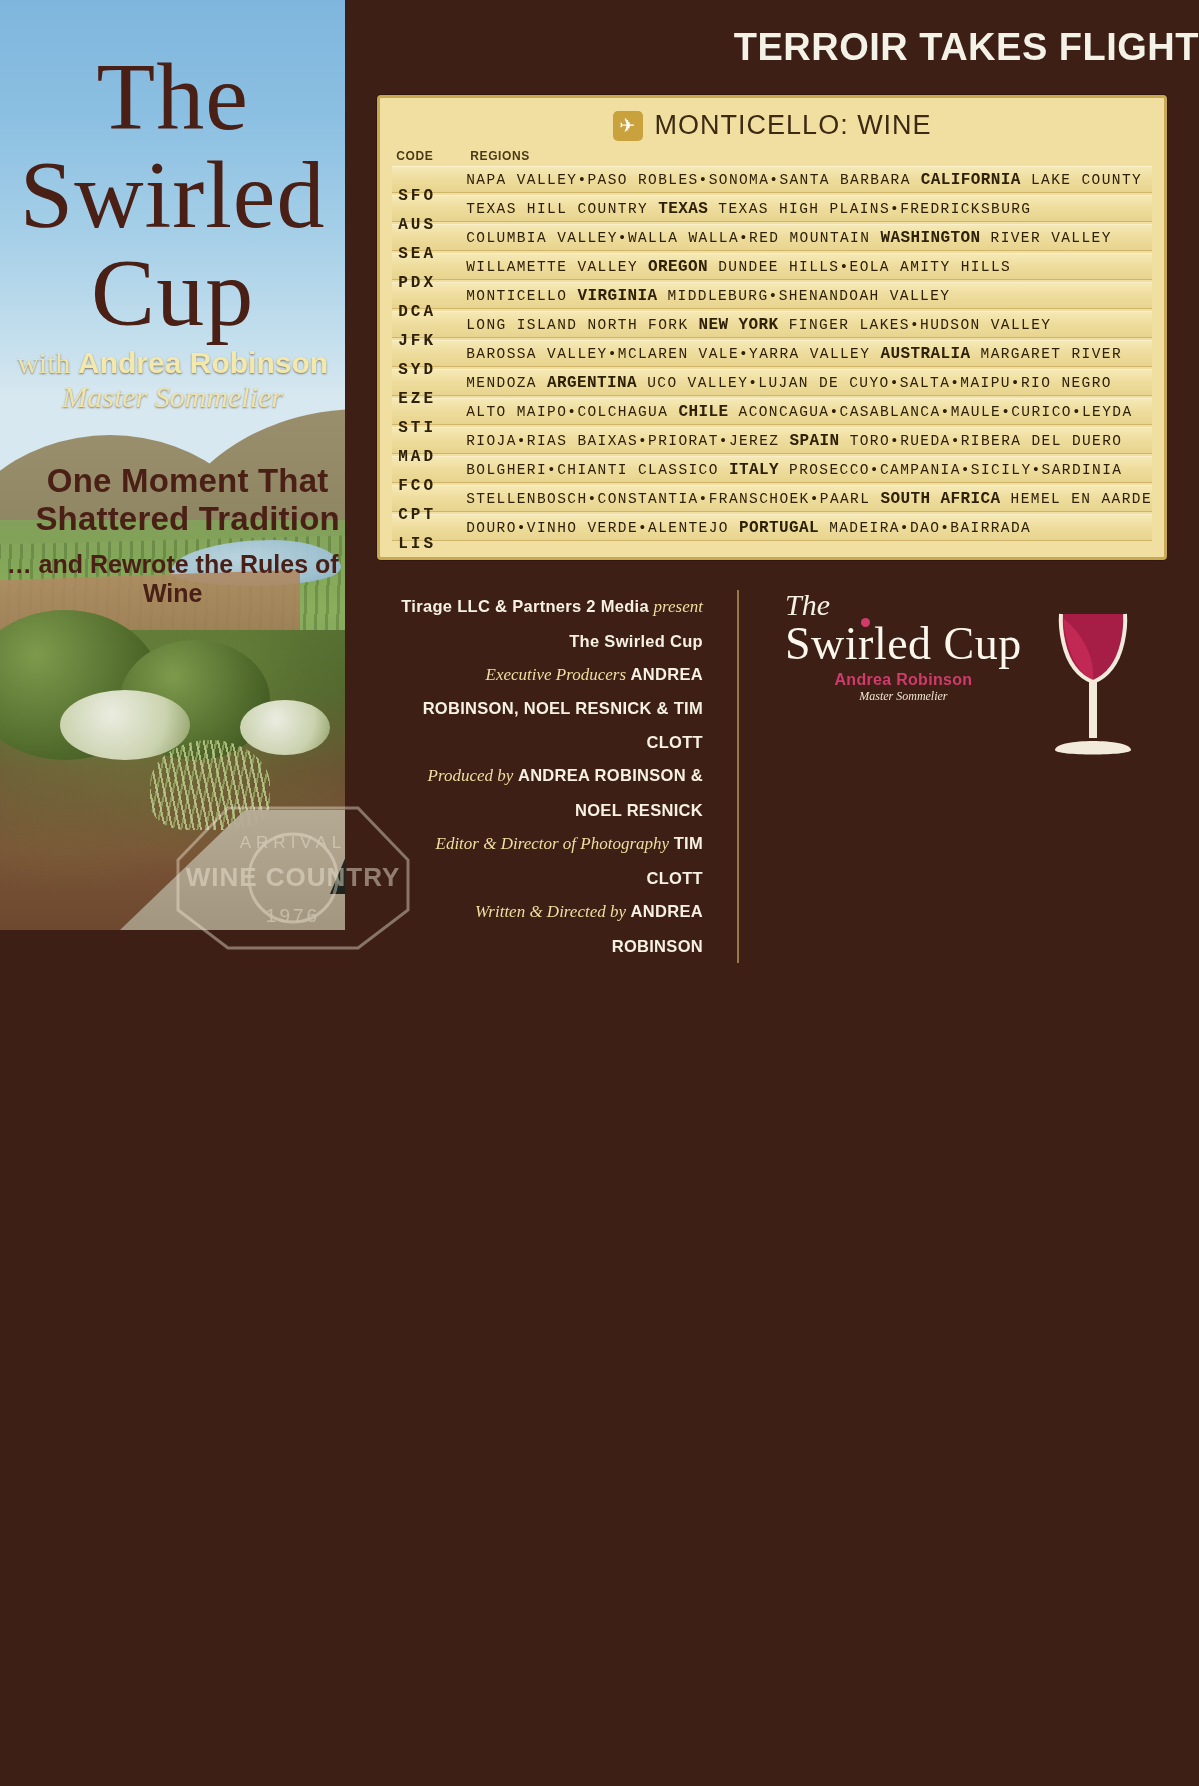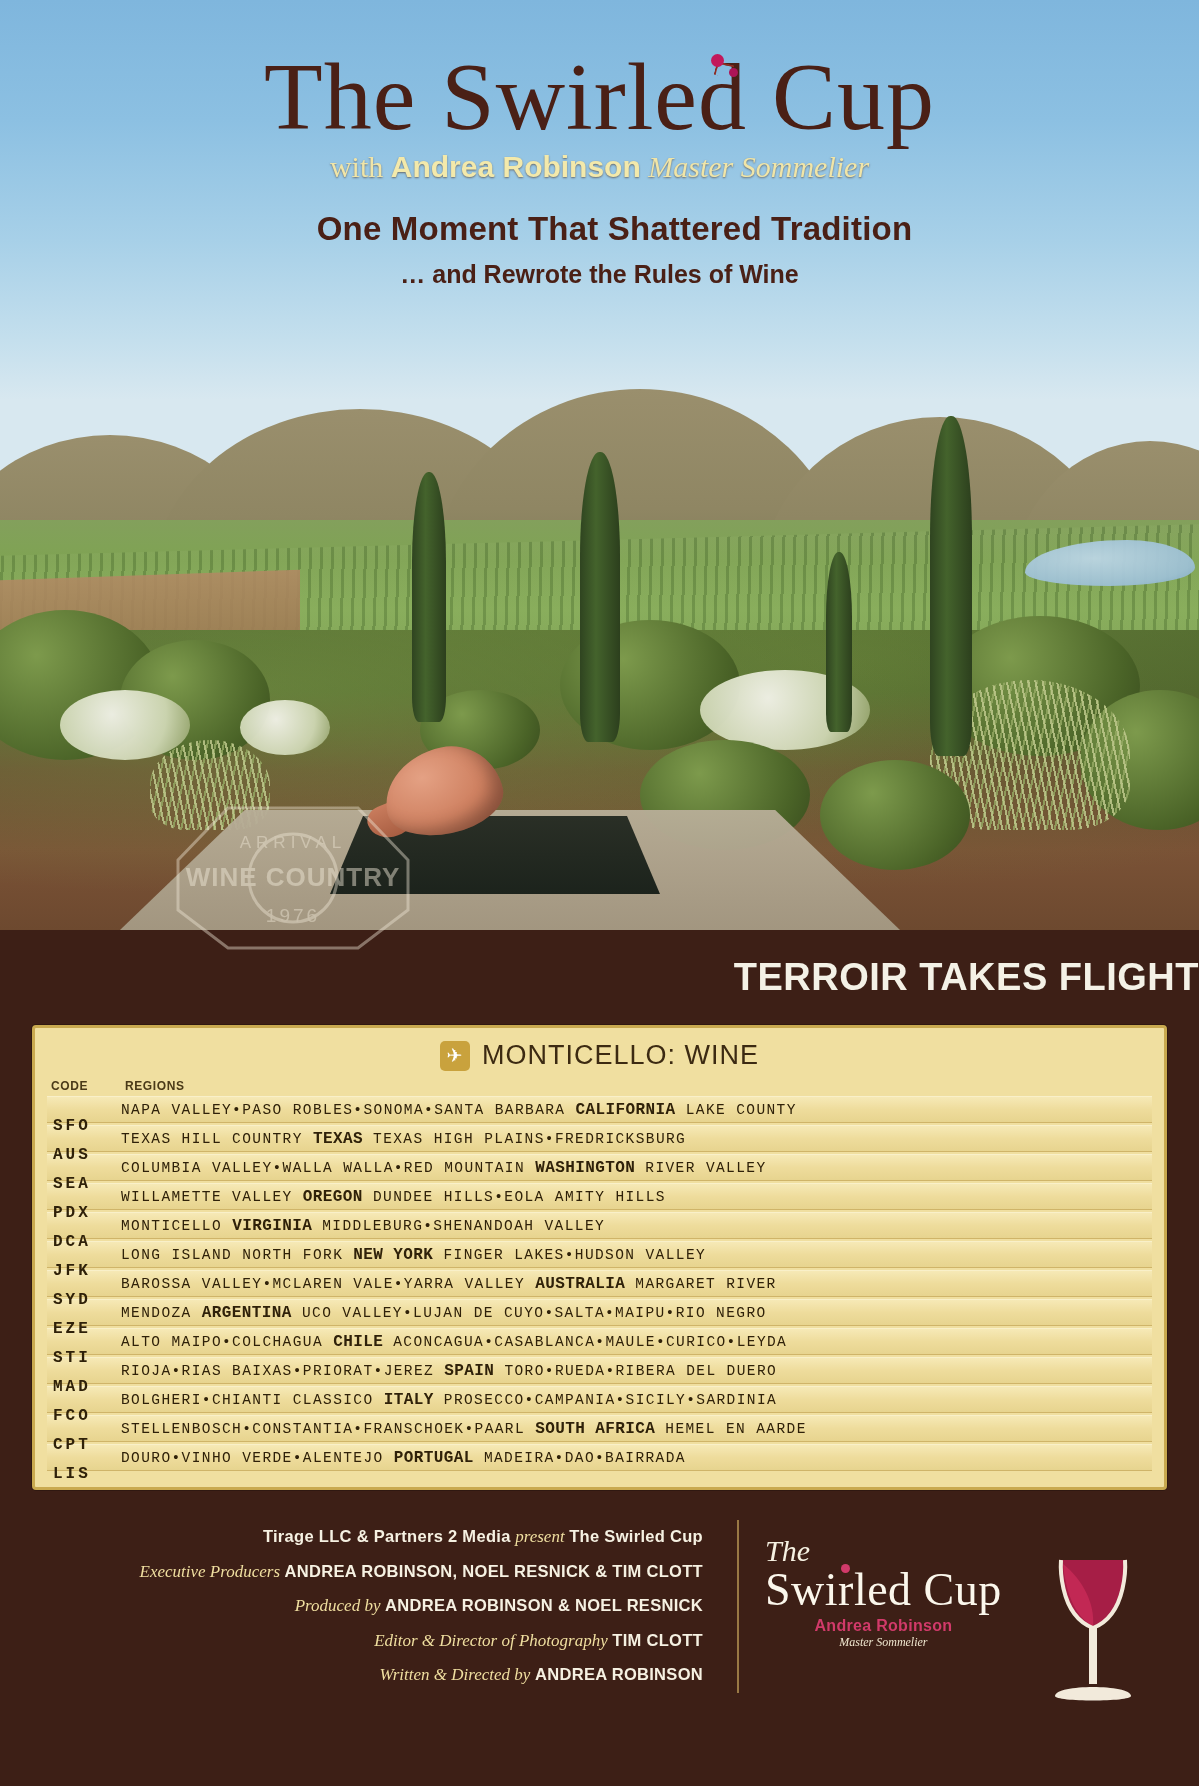--- a/index.html
+++ b/index.html
@@ -11,21 +11,20 @@
     overflow: hidden;
     position: relative;
   }
 
   
   .poster {
     position: absolute;
     inset: 0;
     background: #3d1f16;
     display: flex;
-    flex-direction: column;
   }
 
   
   .hero {
     position: relative;
     height: 930px;
     overflow: hidden;
     background: linear-gradient(to bottom,
       #7fb6dd 0px, #8cc0e2 120px, #a7d0e8 240px, #c4dfed 340px, #d8e8f0 400px);
   }
@@ -202,21 +201,21 @@
     font-family: "Liberation Serif", serif;
     font-size: 30px;
     color: #f0e5a8;
     text-shadow: 0 1px 2px rgba(60,30,10,.55);
   }
   .byline .with { }
   .byline .name { font-family: "Liberation Sans", sans-serif; font-weight: bold; color:#f3e9ab; }
   .byline .role { font-style: italic; }
 
   .tagline {
-    margin-top: 26px;
+    margin-top: 48px;
     font-size: 33px;
     font-weight: bold;
     color: #4a2016;
     letter-spacing: .2px;
     padding-left: 30px;
   }
   .tagline2 {
     margin-top: 12px;
     font-size: 25px;
     font-weight: bold;
@@ -333,25 +332,24 @@
   .credits-left .lbl {
     font-family: "Liberation Serif", serif;
     font-style: italic;
     color: #f0dfa0;
     font-size: 17px;
   }
   .credits-left .nm { font-weight: bold; letter-spacing: .3px; }
   .vrule { width: 2px; background: #a98a4e; opacity: .85; }
   .credits-right {
     width: 420px;
-    padding-left: 20px;
+    padding-left: 40px;
     position: relative;
     display: flex;
     align-items: flex-start;
-    margin-top: 16px;
   }
   .logo-the {
     font-family: "Liberation Serif", serif;
     font-style: italic;
     color: #f6f1e2;
     font-size: 30px;
     line-height: 1;
   }
   .logo-swirled {
     font-family: "Liberation Serif", serif;

